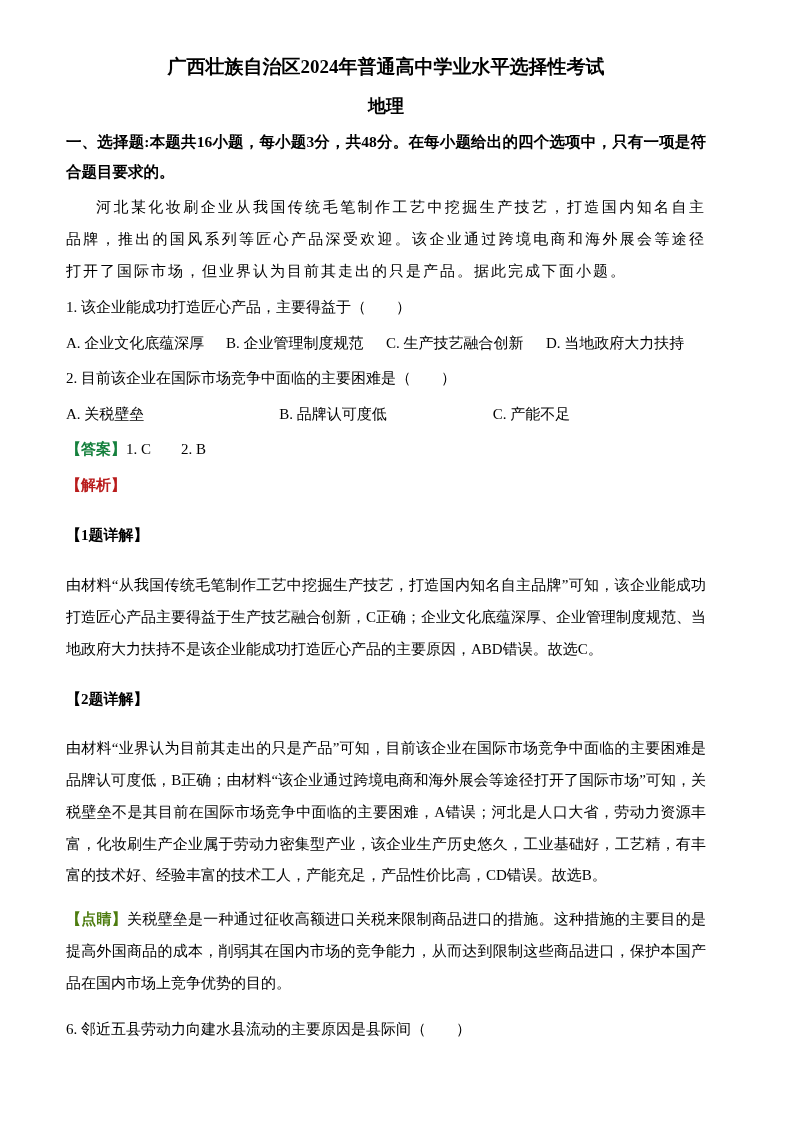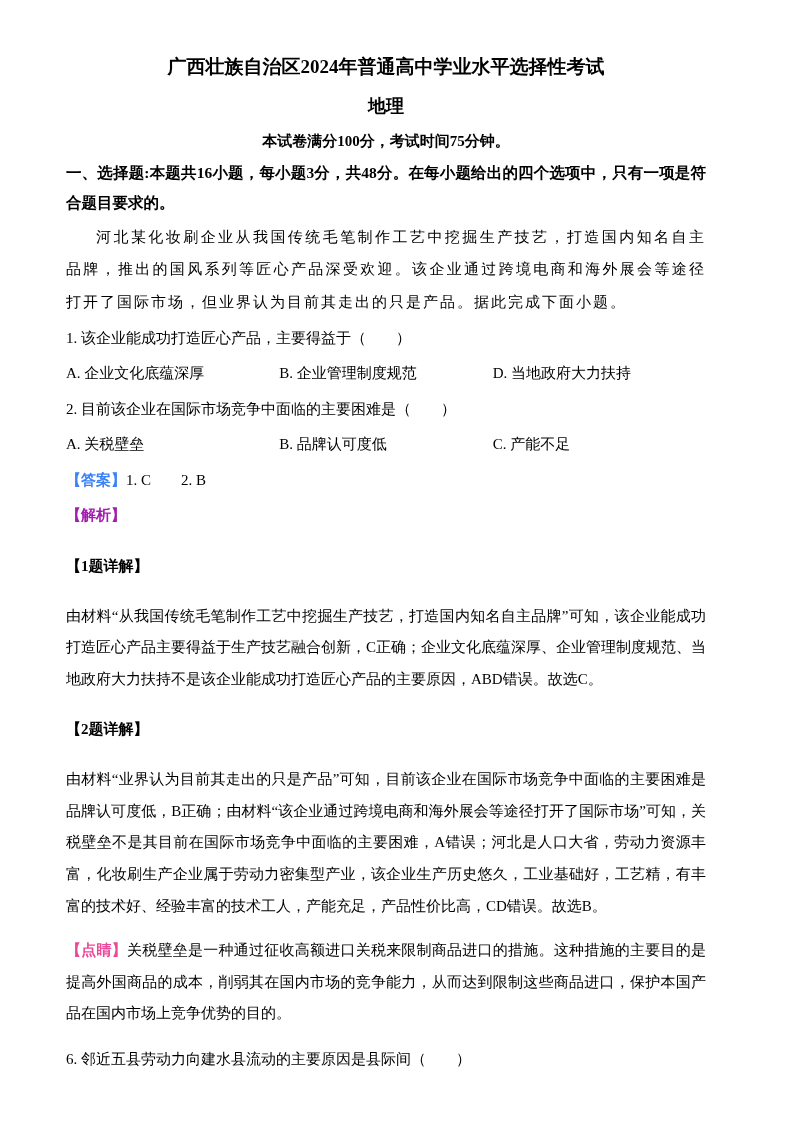--- a/index.html
+++ b/index.html
@@ -68,46 +68,46 @@
     line-height: 2.25;
     margin: 17px 0 !important;
   }
   .para {
     line-height: 2.12;
     text-align: justify;
     margin: 12px 0 !important;
   }
   .m-answer { font-weight: bold; }
   .m-analysis { font-weight: bold; }
-  .m-black { font-weight: bold; color: #ec4899; }
+  .m-black { font-weight: bold; color: #4d7c0f; }
 </style>
 </head>
 <body>
 
 <div class="page">
   <div id="doc-body">
       <p class="title">广西壮族自治区2024年普通高中学业水平选择性考试</p>
       <p class="subtitle">地理</p>
-      <p class="center-bold">本试卷满分100分，考试时间75分钟。</p>
       <p class="section">一、选择题:本题共16小题，每小题3分，共48分。在每小题给出的四个选项中，只有一项是符合题目要求的。</p>
       <p class="material">河北某化妆刷企业从我国传统毛笔制作工艺中挖掘生产技艺，打造国内知名自主品牌，推出的国风系列等匠心产品深受欢迎。该企业通过跨境电商和海外展会等途径打开了国际市场，但业界认为目前其走出的只是产品。据此完成下面小题。</p>
       <p class="question">1. 该企业能成功打造匠心产品，主要得益于（　　）</p>
       <div class="options">
         <span>A. 企业文化底蕴深厚</span>
         <span>B. 企业管理制度规范</span>
+        <span>C. 生产技艺融合创新</span>
         <span>D. 当地政府大力扶持</span>
       </div>
       <p class="question">2. 目前该企业在国际市场竞争中面临的主要困难是（　　）</p>
       <div class="options">
         <span>A. 关税壁垒</span>
         <span>B. 品牌认可度低</span>
         <span>C. 产能不足</span>
       </div>
-      <p class="line"><span class="m-answer" style="color: #3b82f6;">【答案】</span><span>1. C　　2. B</span></p>
-      <p class="line"><span class="m-analysis" style="color: #a21caf;">【解析】</span><span></span></p>
+      <p class="line"><span class="m-answer" style="color: #15803d;">【答案】</span><span>1. C　　2. B</span></p>
+      <p class="line"><span class="m-analysis" style="color: #b91c1c;">【解析】</span><span></span></p>
       <p class="detail-head">【1题详解】</p>
       <p class="para">由材料“从我国传统毛笔制作工艺中挖掘生产技艺，打造国内知名自主品牌”可知，该企业能成功打造匠心产品主要得益于生产技艺融合创新，C正确；企业文化底蕴深厚、企业管理制度规范、当地政府大力扶持不是该企业能成功打造匠心产品的主要原因，ABD错误。故选C。</p>
       <p class="detail-head">【2题详解】</p>
       <p class="para">由材料“业界认为目前其走出的只是产品”可知，目前该企业在国际市场竞争中面临的主要困难是品牌认可度低，B正确；由材料“该企业通过跨境电商和海外展会等途径打开了国际市场”可知，关税壁垒不是其目前在国际市场竞争中面临的主要困难，A错误；河北是人口大省，劳动力资源丰富，化妆刷生产企业属于劳动力密集型产业，该企业生产历史悠久，工业基础好，工艺精，有丰富的技术好、经验丰富的技术工人，产能充足，产品性价比高，CD错误。故选B。</p>
       <p class="para"><span class="m-black">【点睛】</span><span>关税壁垒是一种通过征收高额进口关税来限制商品进口的措施。这种措施的主要目的是提高外国商品的成本，削弱其在国内市场的竞争能力，从而达到限制这些商品进口，保护本国产品在国内市场上竞争优势的目的。</span></p>
       <p class="question">6. 邻近五县劳动力向建水县流动的主要原因是县际间（　　）</p>
     </div>
 </div>
 
 </body></html>

